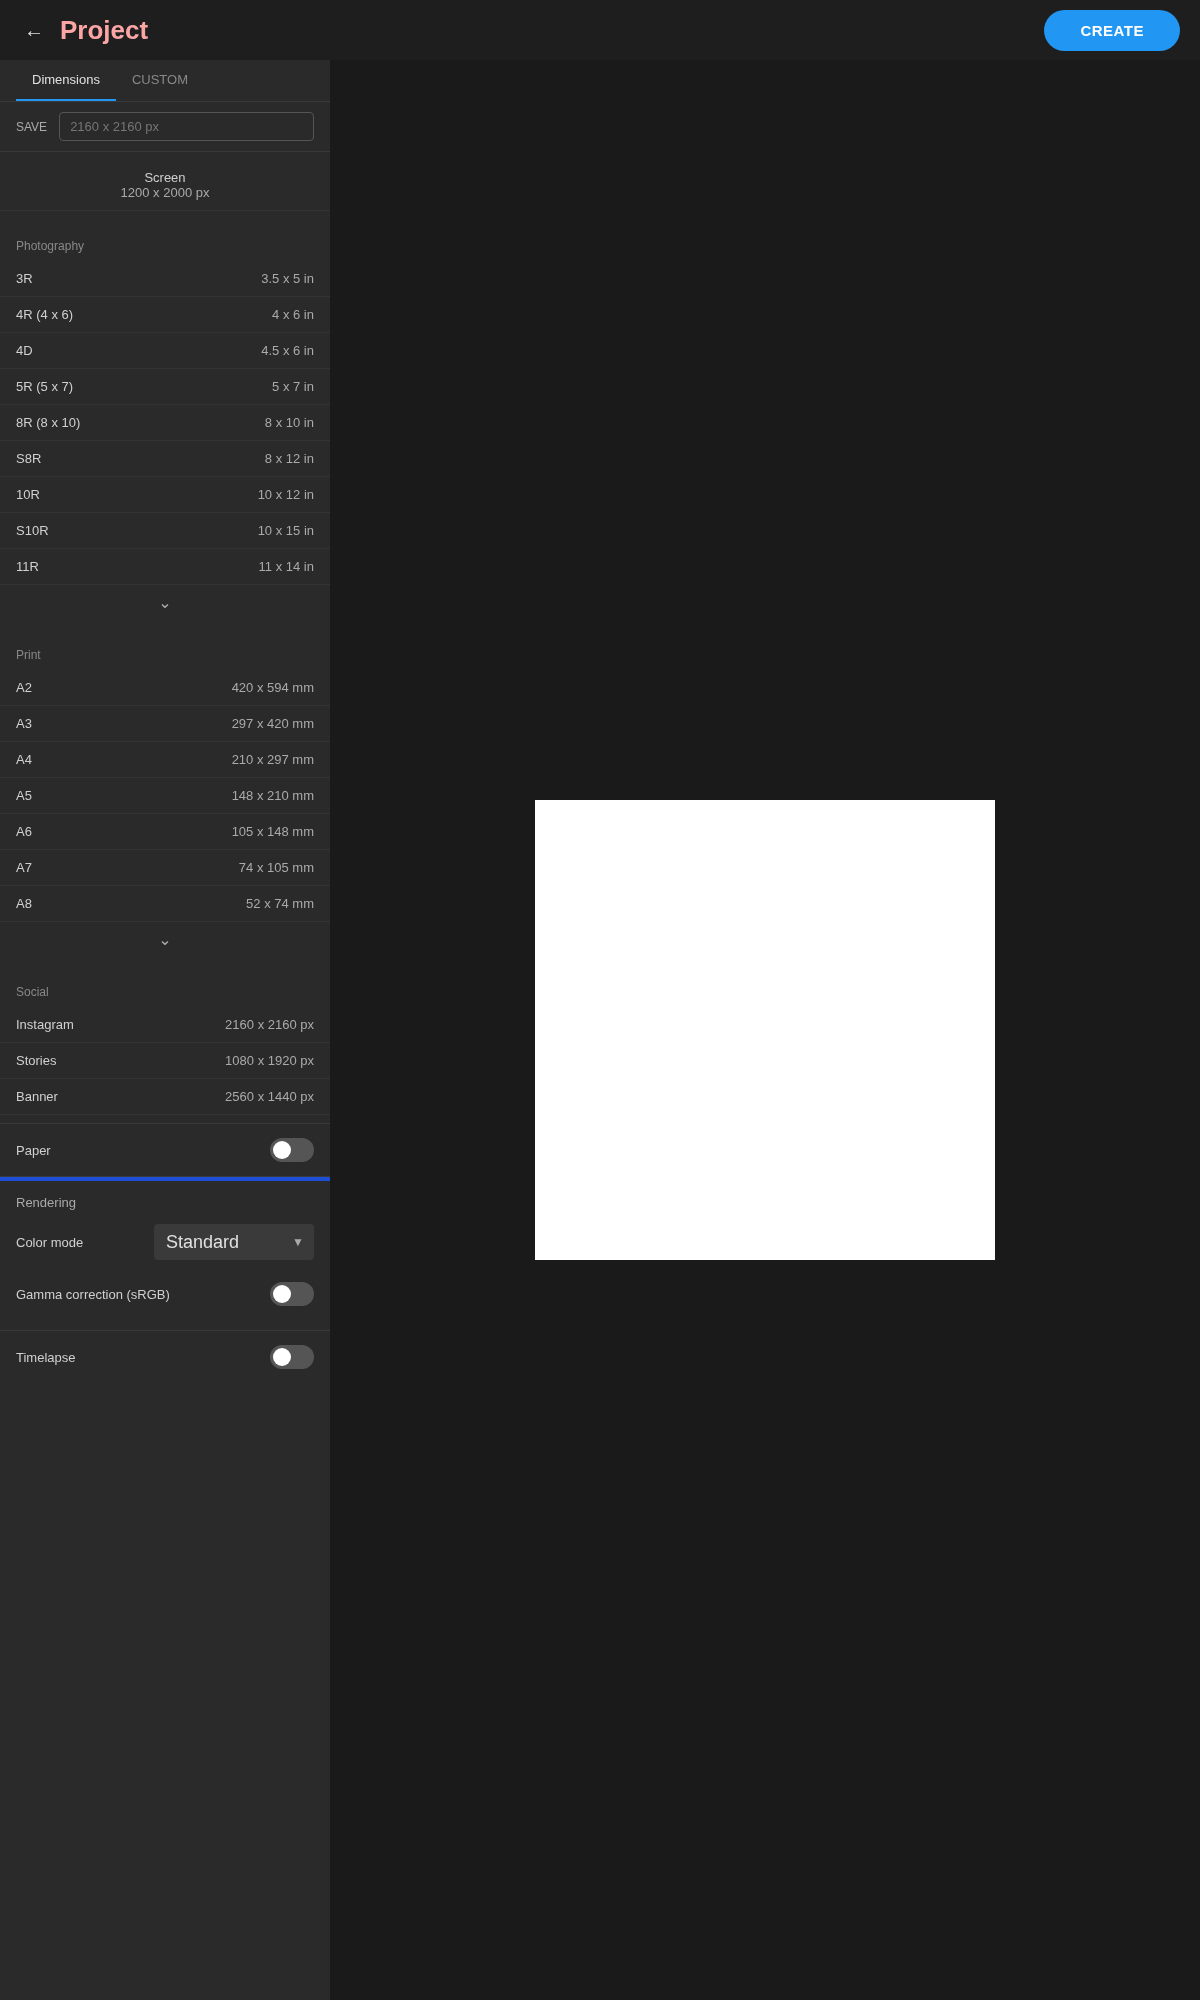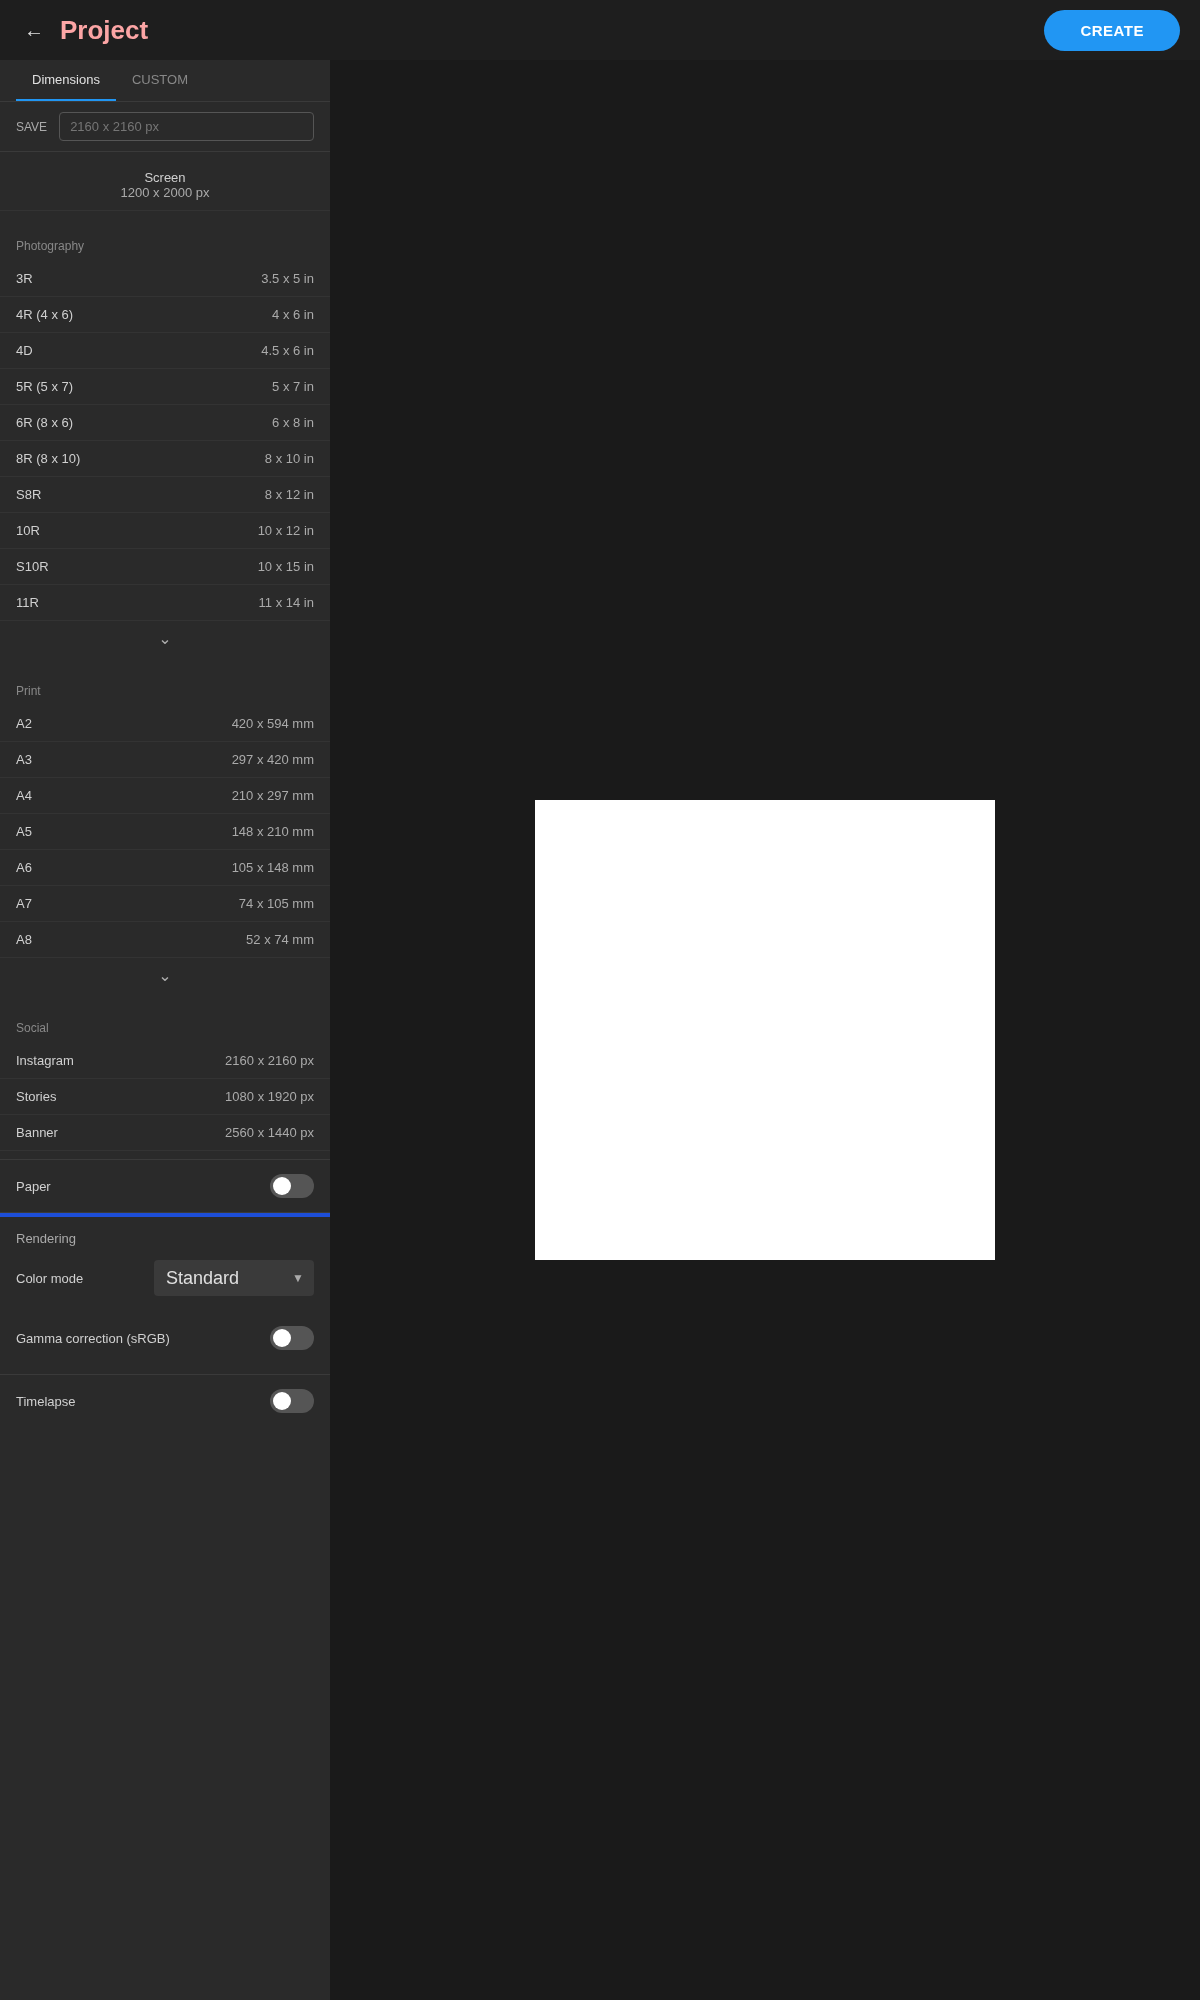--- a/index.html
+++ b/index.html
@@ -196,21 +196,21 @@
     .rendering-title {
       font-size: 13px;
       color: #aaa;
       font-weight: 500;
       margin-bottom: 14px;
     }
     .color-mode-row {
       display: flex;
       align-items: center;
       justify-content: space-between;
-      margin-bottom: 20px;
+      margin-bottom: 12px;
     }
     .color-mode-label {
       font-size: 13px;
       color: #d0d0d0;
     }
     .select-wrapper {
       position: relative;
       width: 160px;
     }
     .select-wrapper select {
@@ -306,24 +306,20 @@
       <span class="dimension-name">4R (4 x 6)</span>
       <span class="dimension-value">4 x 6 in</span>
     </div>
           <div class="dimension-row">
       <span class="dimension-name">4D</span>
       <span class="dimension-value">4.5 x 6 in</span>
     </div>
           <div class="dimension-row">
       <span class="dimension-name">5R (5 x 7)</span>
       <span class="dimension-value">5 x 7 in</span>
-    </div>
-          <div class="dimension-row">
-      <span class="dimension-name">6R (8 x 6)</span>
-      <span class="dimension-value">6 x 8 in</span>
     </div>
           <div class="dimension-row">
       <span class="dimension-name">8R (8 x 10)</span>
       <span class="dimension-value">8 x 10 in</span>
     </div>
           <div class="dimension-row">
       <span class="dimension-name">S8R</span>
       <span class="dimension-value">8 x 12 in</span>
     </div>
           <div class="dimension-row">

